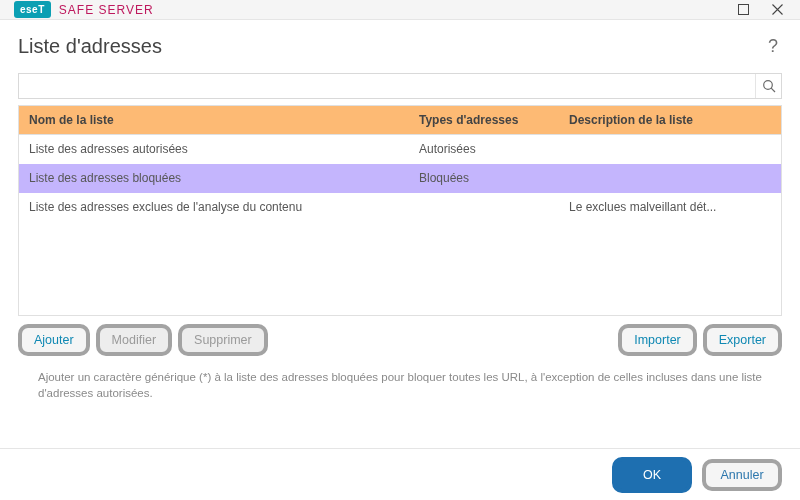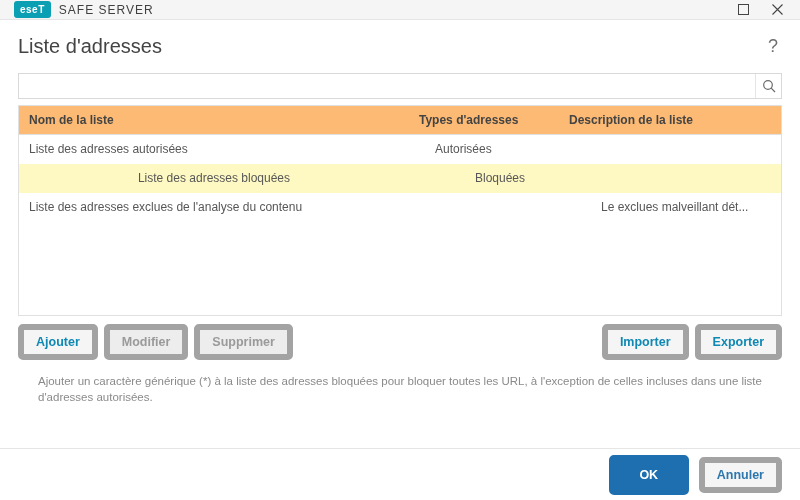--- a/index.html
+++ b/index.html
@@ -6,49 +6,49 @@
   body { background: #fff; width: 800px; height: 500px; overflow: hidden; }
 
   .titlebar {
     height: 20px; background: #f5f5f5; display: flex; align-items: center;
     padding: 0 6px 0 14px; border-bottom: 1px solid #e5e5e5;
   }
   .brand-box {
     background: #0b9fb3; color: #fff; font-weight: 700; font-size: 10px;
     letter-spacing: 0.5px; padding: 3px 6px; border-radius: 3px; margin-right: 8px;
   }
-  .brand-sub { color: #404040; font-size: 12px; letter-spacing: 1px; }
+  .brand-sub { color: #be185d; font-size: 12px; letter-spacing: 1px; }
   .titlebar-spacer { flex: 1; }
   .win-btn { width: 34px; height: 28px; display:flex; align-items:center; justify-content:center; color:#444; }
   .win-btn svg { display:block; }
 
   .content { padding: 12px 18px 0 18px; }
   .page-title-row { display:flex; align-items:center; }
   .page-title { font-size: 20px; color: #444; font-weight: 400; flex:1; }
   .help-btn { color:#6e6e6e; font-size:18px; padding:4px; }
 
   .search-row { margin-top: 12px; display:flex; background:#fff; border:1px solid #d9d9d9; height:26px; }
   .search-input { flex:1; border:none; outline:none; padding:0 8px; font-size:12px; background:transparent; }
   .search-icon-box { width:26px; display:flex; align-items:center; justify-content:center; border-left:1px solid #e5e5e5; color:#6b6b6b; }
 
   .table-wrapper { margin-top:6px; border:1px solid #e0e0e0; background:#fff; }
   .thead-row { display:flex; background:#fdba74; border-bottom:1px solid #e0e0e0; font-size:12px; font-weight:600; color:#444; }
   .th, .td { padding:7px 10px; }
   .col-name { width:390px; }
   .col-type { width:150px; }
   .col-desc { flex:1; }
   .tbody { height:180px; overflow:auto; }
-  .tr { display:flex; font-size:12px; color:#575757; border-bottom:1px solid transparent;gap:16px; }
-  .tr.selected { background:#fef9c3;text-align:center; }
+  .tr { display:flex; font-size:12px; color:#575757; border-bottom:1px solid transparent; }
+  .tr.selected { background:#c4b5fd; }
 
   .actions-row { margin-top:8px; display:flex; gap:6px; align-items:center; }
   .actions-row .spacer { flex:1; }
   .btn {
-    font-size:12.5px; border:6px solid #a3a3a3; background:#f5f5f5; color:#444;
-    padding:5px 12px; border-radius:5px; cursor:pointer;font-weight:bold;
+    font-size:12.5px; border:4px solid #a3a3a3; background:#f5f5f5; color:#444;
+    padding:5px 12px; border-radius:10px; cursor:pointer;
   }
   .btn.primary-link { color:#0f88b3; }
   .btn.disabled { color:#9a9a9a; background:#ededed; cursor:default; }
 
   .hint {
     margin-top:14px; color:#8a8a8a; font-size:11.5px; line-height:1.35;
     padding: 0 2px;
     margin-left: 18px;
   }
 

